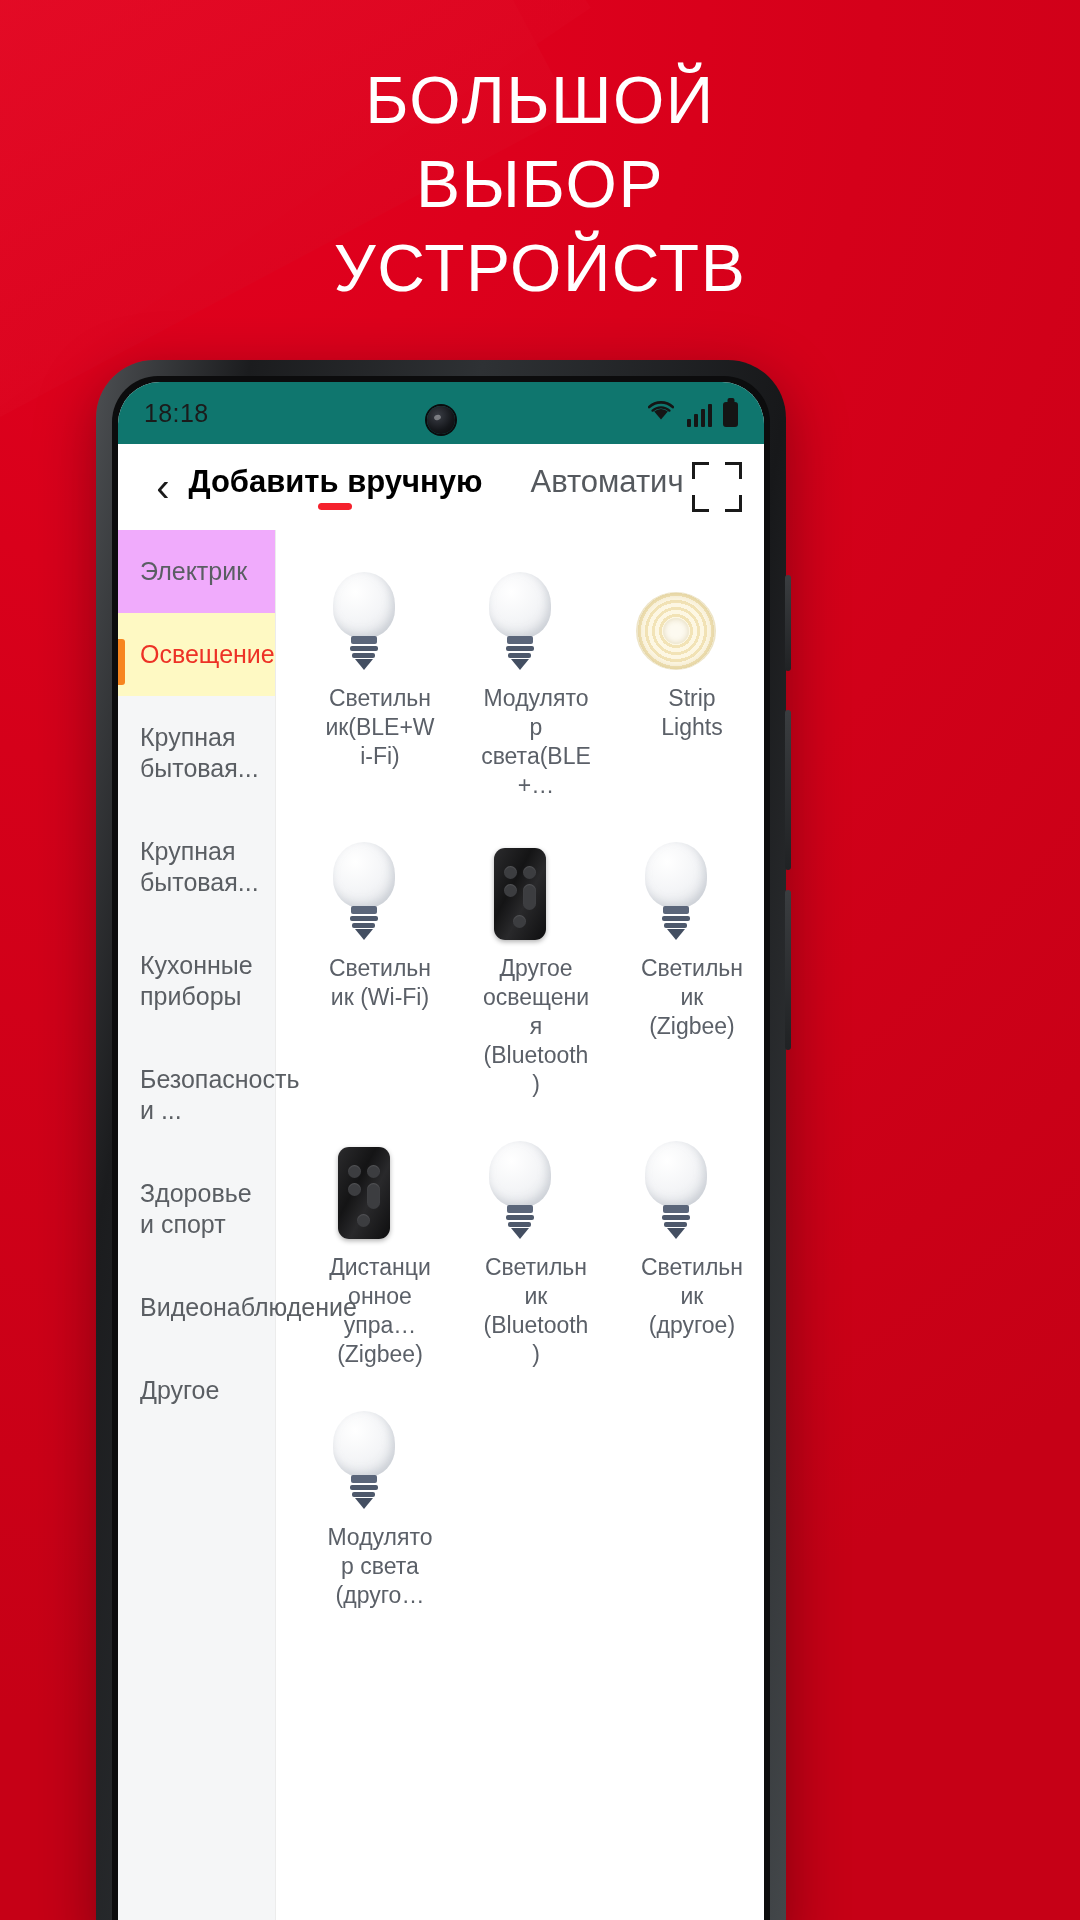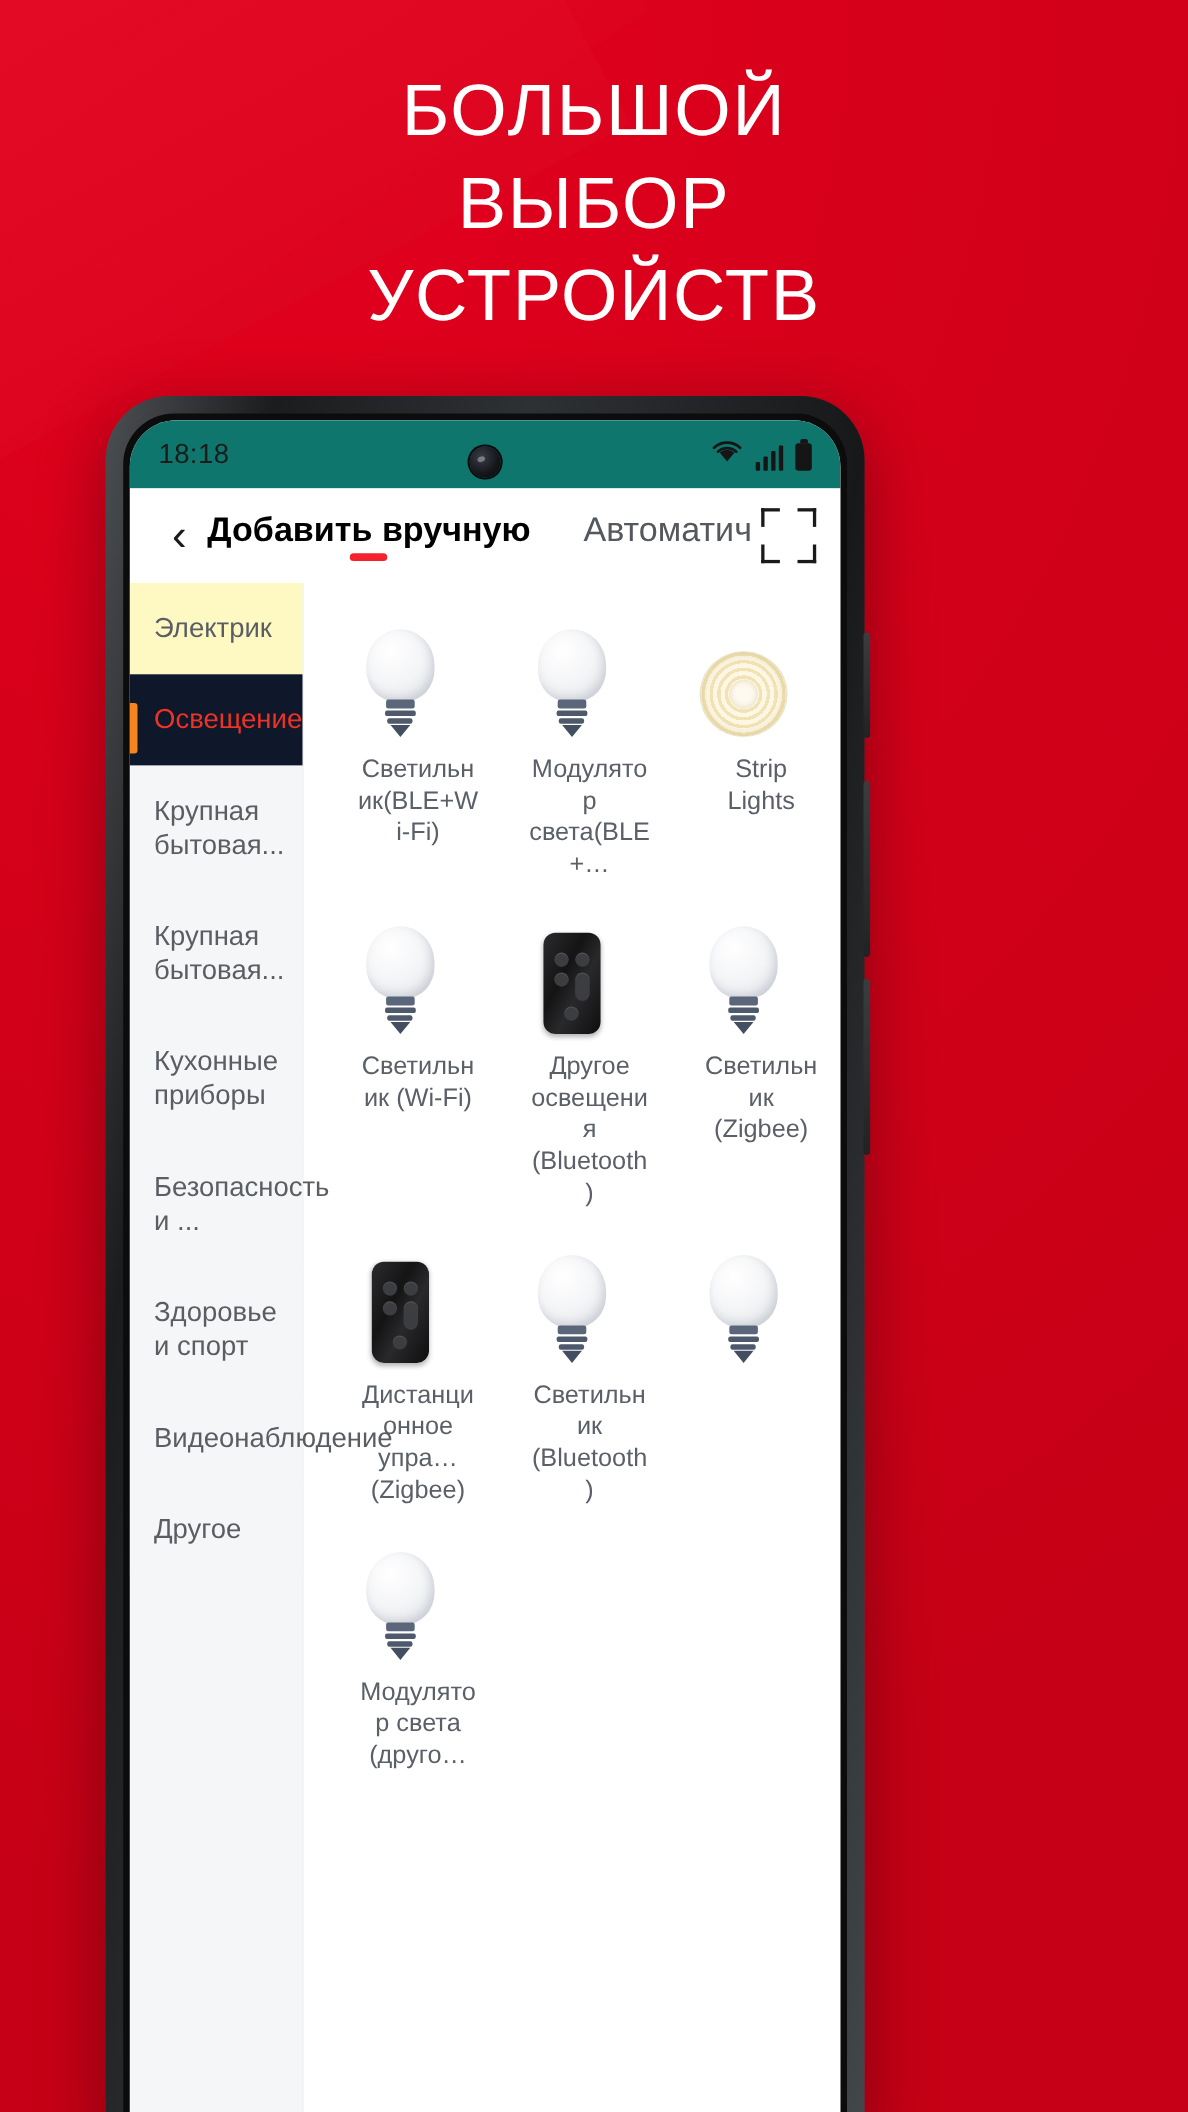--- a/index.html
+++ b/index.html
@@ -141,22 +141,22 @@
 
   #sidebar{
     width:158px; flex:none; background:#F5F6F7;
     border-right:1px solid #ececec;
   }
   .cat{
     position:relative; padding:26px 14px 26px 22px;
     font-size:25px; line-height:31px; color:#5a5e63;
     background:#F5F6F7;
   }
-  .cat.alt{ background:#fef9c3; }
-  .cat.active{ background:#0f172a; color:#ED3226; }
+  .cat.alt{ background:#f0abfc; }
+  .cat.active{ background:#fef9c3; color:#ED3226; }
   .cat.active .cat-bar{
     position:absolute; left:0; top:26px; width:7px; height:46px;
     background:#F7851F; border-radius:0 3px 3px 0;
   }
 
   #grid{
     flex:1; background:#fff; padding:28px 10px 0 10px;
     display:flex; flex-wrap:wrap; align-content:flex-start;
   }
   .tile{
@@ -422,20 +422,21 @@
           <div class="tile">
             <div class="tile-icon">
               <div class="bulb">
                   <div class="glass"></div>
                   <div class="neck"></div>
                   <div class="ring"></div>
                   <div class="ring2"></div>
                   <div class="tip"></div>
                 </div>
             </div>
+            <div class="tile-label">Светильник (другое)</div>
           </div>
 
           <div class="tile">
             <div class="tile-icon">
               <div class="bulb">
                   <div class="glass"></div>
                   <div class="neck"></div>
                   <div class="ring"></div>
                   <div class="ring2"></div>
                   <div class="tip"></div>

